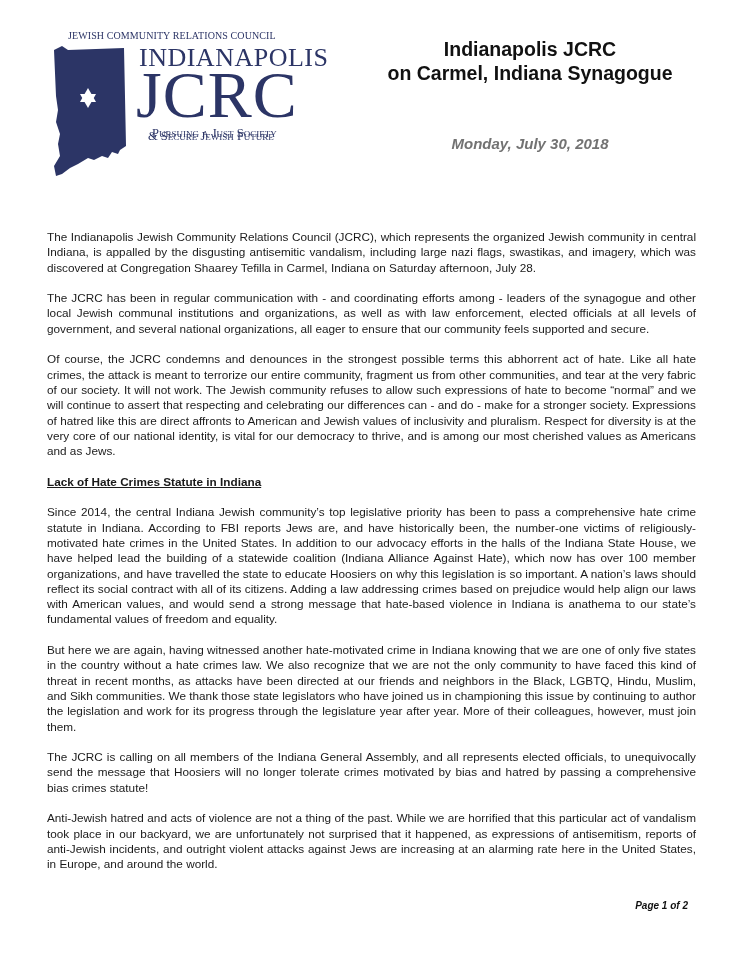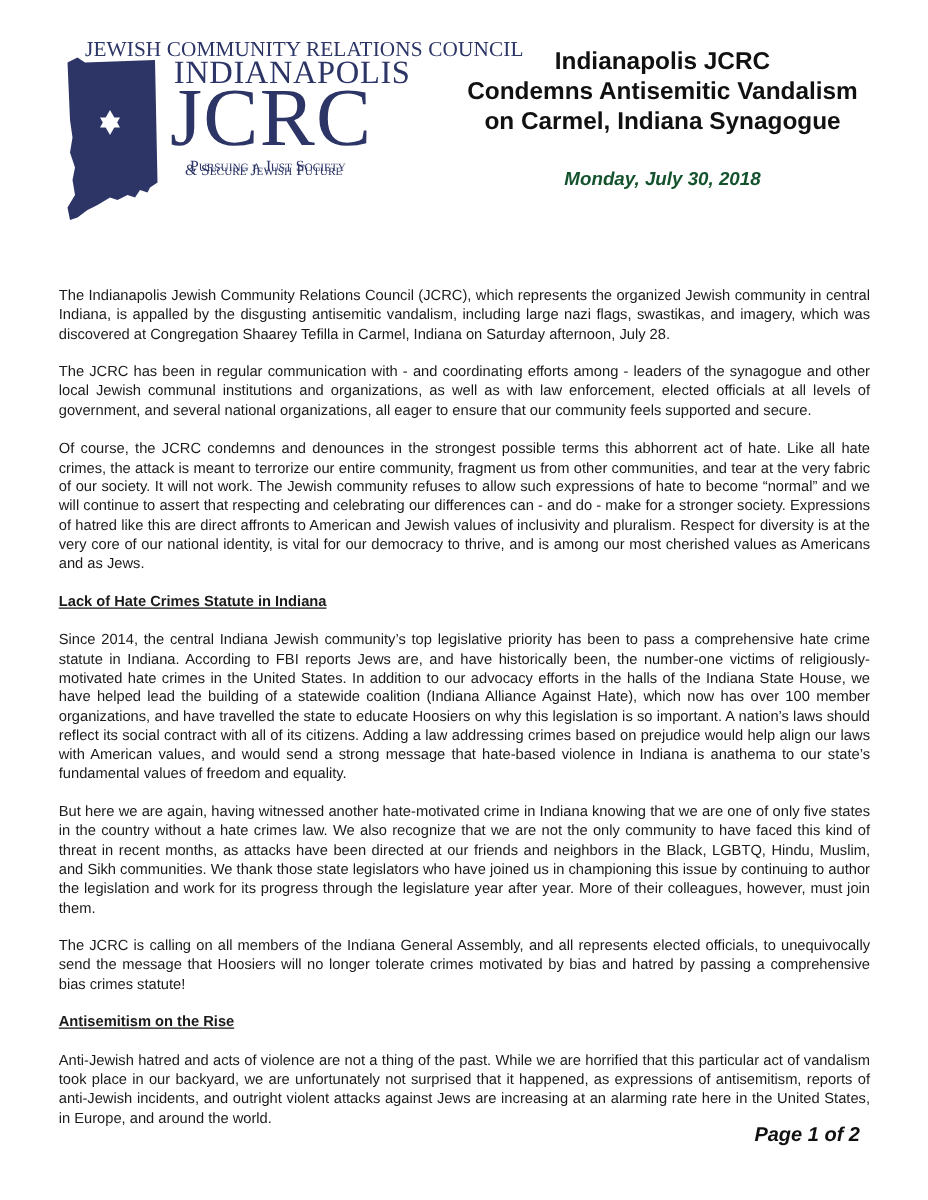--- a/index.html
+++ b/index.html
@@ -1,32 +1,32 @@
 <!DOCTYPE html>
 <html><head>
 <meta charset="utf-8">
 <style>
   html, body { margin:0; padding:0; background:#ffffff; }
   body { width:742px; height:960px; position:relative; overflow:hidden; font-family:"Liberation Sans", sans-serif; color:#1a1a1a; }
   .logo { position:absolute; left:48px; top:26px; width:270px; height:150px; }
   .logo svg { position:absolute; left:0; top:0; }
-  .logo .org { position:absolute; left:20px; top:4px; font-family:"Liberation Serif", serif; font-size:17px; color:#2c3566; letter-spacing:0.1px; white-space:nowrap; }
+  .logo .org { position:absolute; left:20px; top:4px; font-family:"Liberation Serif", serif; font-size:10px; color:#2c3566; letter-spacing:0.1px; white-space:nowrap; }
   .logo .city { position:absolute; left:91px; top:17px; font-family:Liberation Serif, serif; font-size:26px; color:#2c3566; letter-spacing:0.5px; white-space:nowrap; }
   .logo .acr { position:absolute; left:88px; top:36px; font-family:"Liberation Serif", serif; font-size:66px; color:#2c3566; letter-spacing:1px; line-height:1; white-space:nowrap; }
   .logo .tag1, .logo .tag2 { position:absolute; left:104px; font-family:"Liberation Serif", serif; font-size:12.5px; color:#2c3566; font-variant:small-caps; white-space:nowrap; }
   .logo .tag1 { top:100px;text-align:center; }
   .logo .tag2 { left:100px; top:103px; }
 
   .title { position:absolute; left:340px; width:380px; top:37px; text-align:center; font-weight:bold; font-size:19.5px; line-height:24px; color:#111; }
-  .date { position:absolute; left:340px; width:380px; top:135px; text-align:center; font-weight:bold; font-style:italic; font-size:15px; color:#14532d; }
+  .date { position:absolute; left:340px; width:380px; top:135px; text-align:center; font-weight:bold; font-style:italic; font-size:15px; color:#737373; }
 
   .body { position:absolute; left:47px; top:193px; width:649px; font-size:11.75px; line-height:15.3px;margin-top:36px; }
   .body p { margin:0 0 15.3px 0; text-align:justify; }
   .body h3 { margin:0 0 15.3px 0; font-size:11.75px; font-weight:bold; text-decoration:underline; }
-  .footer { position:absolute; right:54px; top:900px; font-weight:bold; font-style:italic; font-size:16px; color:#111; }
+  .footer { position:absolute; right:54px; top:900px; font-weight:bold; font-style:italic; font-size:10px; color:#111; }
 </style>
 </head>
 <body>
 
 <div class="logo">
   <svg width="90" height="150" viewBox="0 0 90 150">
     <path d="M6,24 L14,20 L20,24 L76,22 L78,120 L72,124 L70,128 L64,126 L60,132 L54,130 L46,134 L40,132 L30,138 L22,142 L14,148 L8,150 L6,140 L12,130 L10,118 L12,108 L8,96 L10,84 L8,70 Z" fill="#2c3566"></path>
     <g>
       <polygon points="40,62 48,76 32,76" fill="#ffffff"></polygon>
       <polygon points="40,82 48,68 32,68" fill="#ffffff"></polygon>
@@ -34,30 +34,28 @@
   </svg>
   <div class="org">JEWISH COMMUNITY RELATIONS COUNCIL</div>
   <div class="city">INDIANAPOLIS</div>
   <div class="acr">JCRC</div>
   <div class="tag1">Pursuing a Just Society</div>
   <div class="tag2">&amp; Secure Jewish Future</div>
 </div>
 
 <div class="title">
   <div>Indianapolis JCRC</div>
-  <div>Condemns Antisemitic Vandalism</div>
   <div>on Carmel, Indiana Synagogue</div>
 </div>
 <div class="date">Monday, July 30, 2018</div>
 
 <div class="body">
   <p>The Indianapolis Jewish Community Relations Council (JCRC), which represents the organized Jewish community in central Indiana, is appalled by the disgusting antisemitic vandalism, including large nazi flags, swastikas, and imagery, which was discovered at Congregation Shaarey Tefilla in Carmel, Indiana on Saturday afternoon, July 28.</p>
   <p>The JCRC has been in regular communication with - and coordinating efforts among - leaders of the synagogue and other local Jewish communal institutions and organizations, as well as with law enforcement, elected officials at all levels of government, and several national organizations, all eager to ensure that our community feels supported and secure.</p>
   <p>Of course, the JCRC condemns and denounces in the strongest possible terms this abhorrent act of hate.  Like all hate crimes, the attack is meant to terrorize our entire community, fragment us from other communities, and tear at the very fabric of our society.  It will not work.  The Jewish community refuses to allow such expressions of hate to become “normal” and we will continue to assert that respecting and celebrating our differences can - and do - make for a stronger society.  Expressions of hatred like this are direct affronts to American and Jewish values of inclusivity and pluralism. Respect for diversity is at the very core of our national identity, is vital for our democracy to thrive, and is among our most cherished values as Americans and as Jews.</p>
   <h3>Lack of Hate Crimes Statute in Indiana</h3>
   <p>Since 2014, the central Indiana Jewish community’s top legislative priority has been to pass a comprehensive hate crime statute in Indiana.  According to FBI reports Jews are, and have historically been, the number-one victims of religiously-motivated hate crimes in the United States.  In addition to our advocacy efforts in the halls of the Indiana State House, we have helped lead the building of a statewide coalition (Indiana Alliance Against Hate), which now has over 100 member organizations, and have travelled the state to educate Hoosiers on why this legislation is so important.  A nation’s laws should reflect its social contract with all of its citizens.  Adding a law addressing crimes based on prejudice would help align our laws with American values, and would send a strong message that hate-based violence in Indiana is anathema to our state’s fundamental values of freedom and equality.</p>
   <p>But here we are again, having witnessed another hate-motivated crime in Indiana knowing that we are one of only five states in the country without a hate crimes law.  We also recognize that we are not the only community to have faced this kind of threat in recent months, as attacks have been directed at our friends and neighbors in the Black, LGBTQ, Hindu, Muslim, and Sikh communities.  We thank those state legislators who have joined us in championing this issue by continuing to author the legislation and work for its progress through the legislature year after year.  More of their colleagues, however, must join them.</p>
   <p>The JCRC is calling on all members of the Indiana General Assembly, and all represents elected officials, to unequivocally send the message that Hoosiers will no longer tolerate crimes motivated by bias and hatred by passing a comprehensive bias crimes statute!</p>
-  <h3>Antisemitism on the Rise</h3>
   <p>Anti-Jewish hatred and acts of violence are not a thing of the past.  While we are horrified that this particular act of vandalism took place in our backyard, we are unfortunately not surprised that it happened, as expressions of antisemitism, reports of anti-Jewish incidents, and outright violent attacks against Jews are increasing at an alarming rate here in the United States, in Europe, and around the world.</p>
 </div>
 
 <div class="footer">Page 1 of 2</div>
 
 </body></html>

